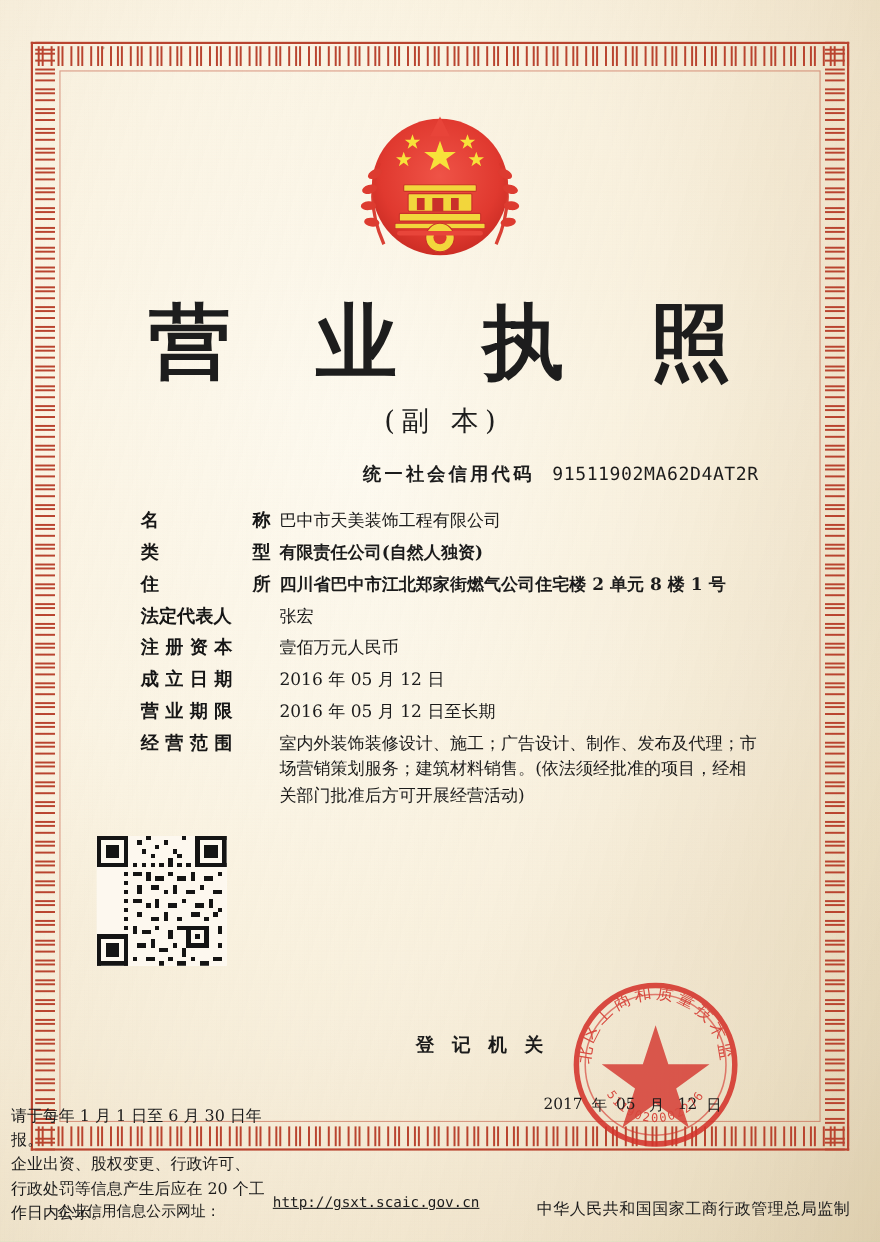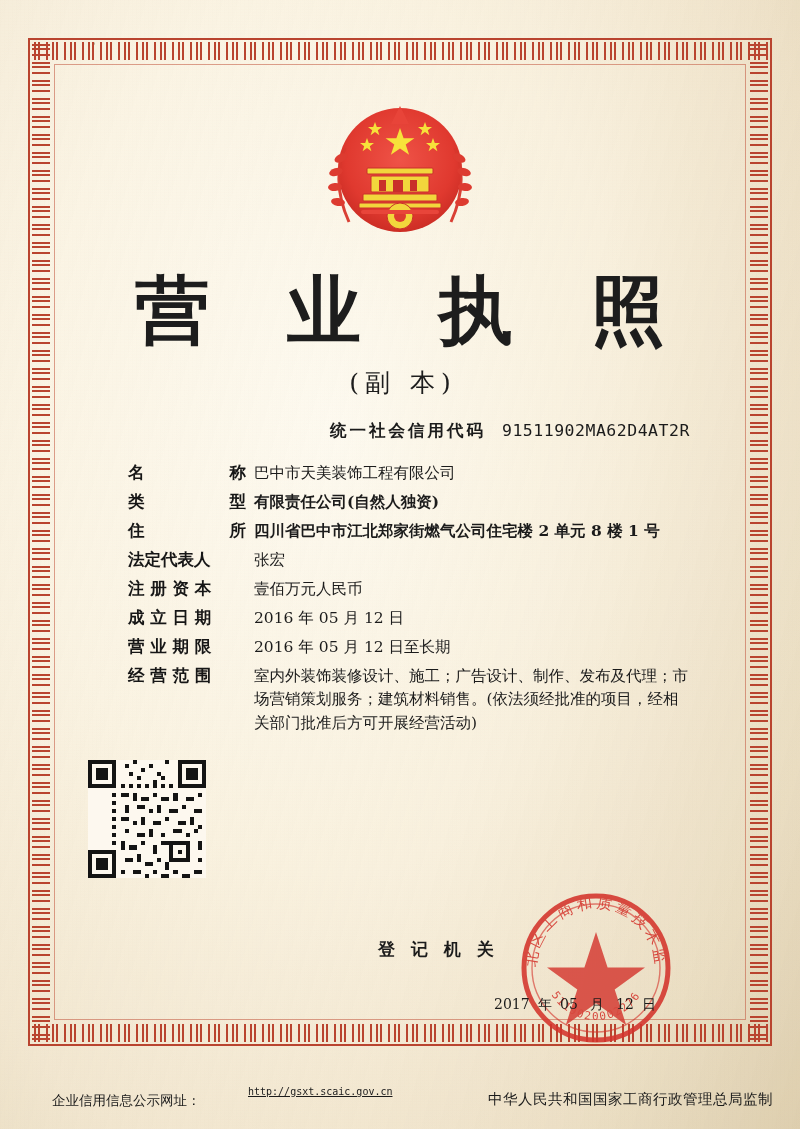--- a/index.html
+++ b/index.html
@@ -260,21 +260,21 @@
     top: 1092px;
     font-family: "DejaVu Serif", serif;
     font-size: 13.5px;
     color: #1b1b1b;
   }
   .site-url {
     position: absolute;
     left: 248px;
     top: 1086px;
     font-family: "DejaVu Sans Mono", monospace;
-    font-size: 10px;
+    font-size: 13px;
     color: #1b1b1b;
     text-decoration: underline;
   }
   .issuer {
     position: absolute;
     left: 488px;
     top: 1090px;
     font-family: "DejaVu Serif", serif;
     font-size: 14.5px;
     color: #1b1b1b;
@@ -551,16 +551,22 @@
 
   <div class="dateline">
     <span class="dl-y">2017</span>
     <span class="dl-ych">年</span>
     <span class="dl-m">05</span>
     <span class="dl-mch">月</span>
     <span class="dl-d">12</span>
     <span class="dl-dch">日</span>
   </div>
 
+  <div class="notice">
+    <div>请于每年 1 月 1 日至 6 月 30 日年报。</div>
+    <div>企业出资、股权变更、行政许可、</div>
+    <div>行政处罚等信息产生后应在 20 个工</div>
+    <div>作日内公示。</div>
+  </div>
   <div class="site-label">企业信用信息公示网址：</div>
   <div class="site-url">http://gsxt.scaic.gov.cn</div>
   <div class="issuer">中华人民共和国国家工商行政管理总局监制</div>
 </div>
 
 </body></html>

